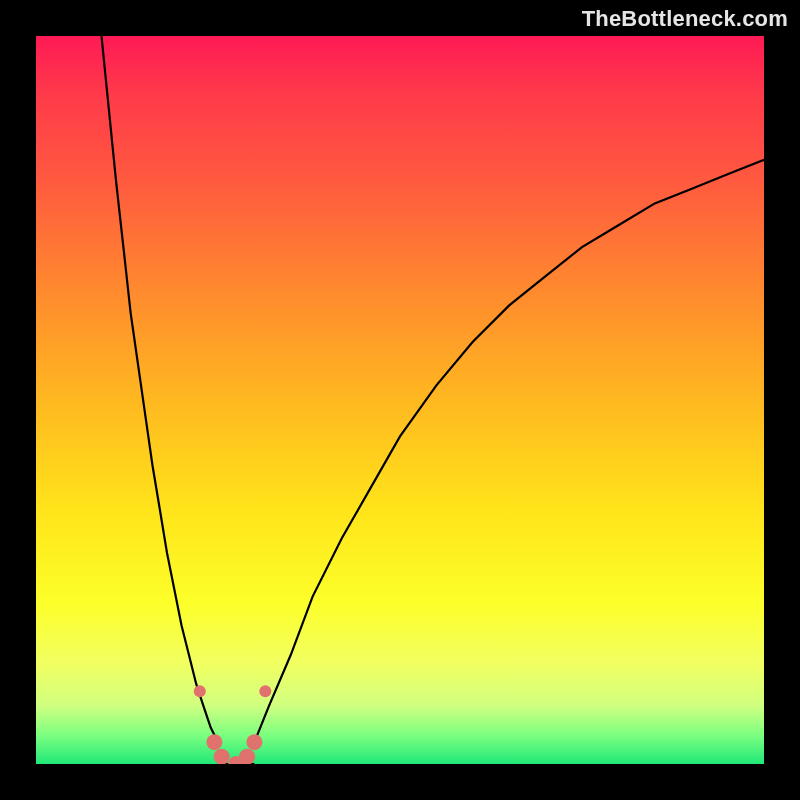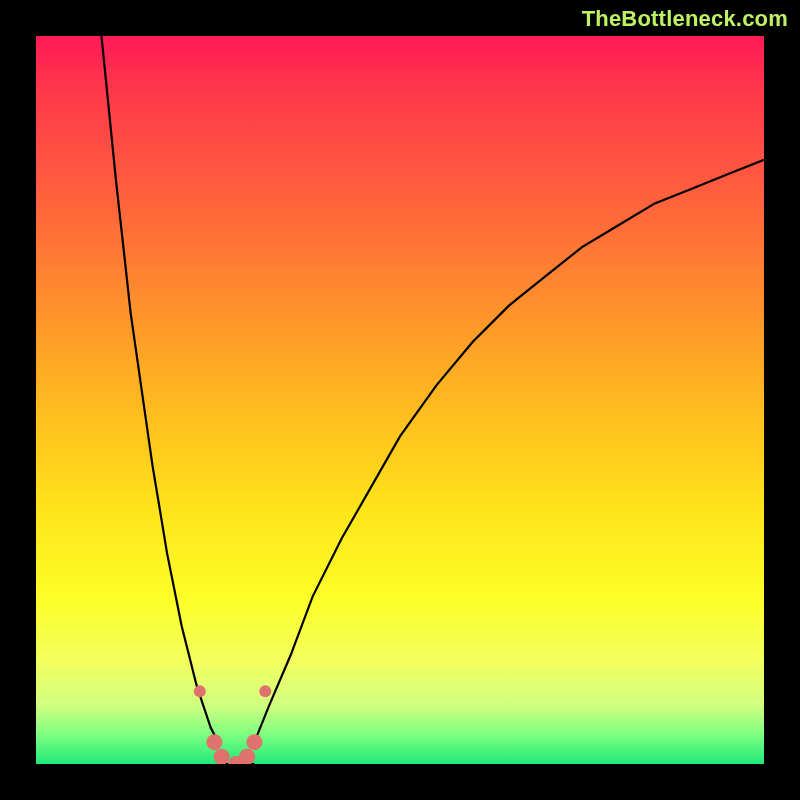--- a/index.html
+++ b/index.html
@@ -43,21 +43,21 @@
     position: absolute;
     top: 0;
     left: 0;
     width: 728px;
     height: 728px;
   }
   .watermark {
     position: absolute;
     top: 6px;
     right: 12px;
-    color: #bef264;
+    color: #e5e5e5;
     font-size: 22px;
     font-weight: 600;
     letter-spacing: 0.2px;
     user-select: none;
   }
 </style>
 </head>
 <body>
 
 <div class="frame">

